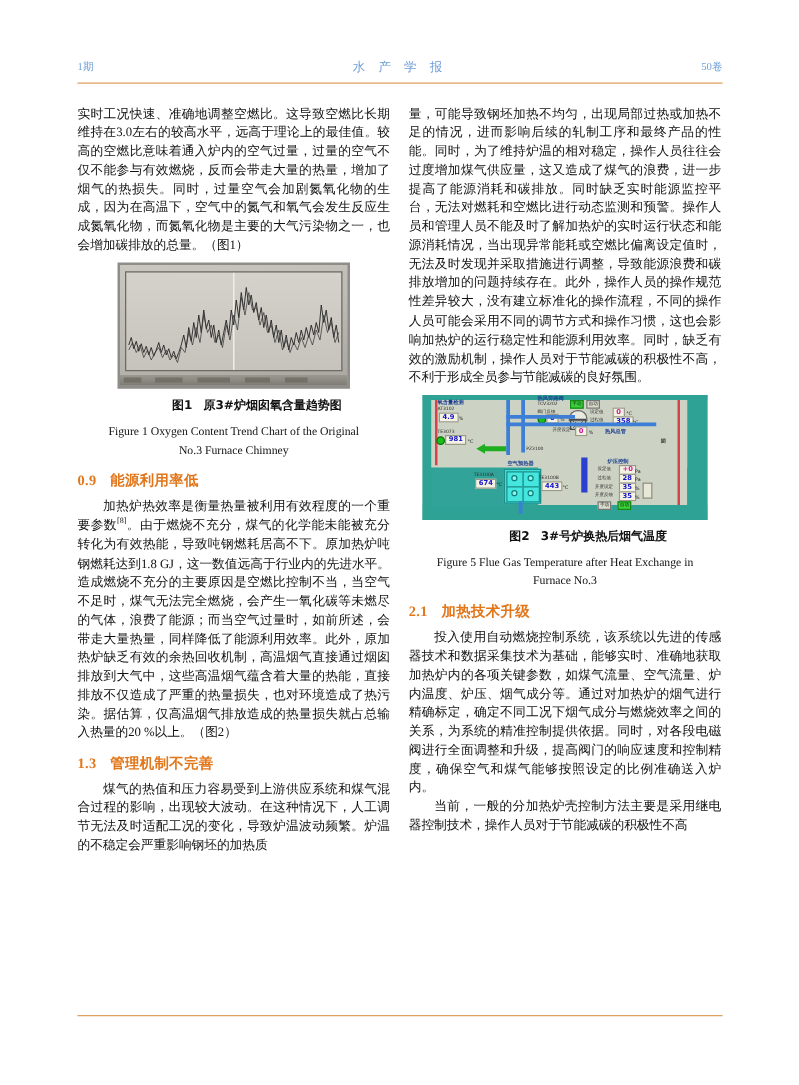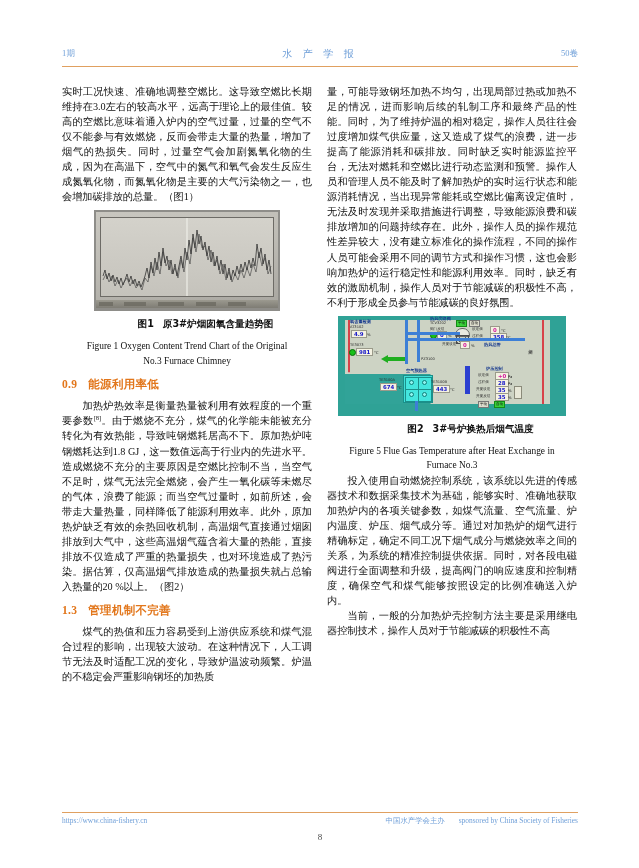--- a/index.html
+++ b/index.html
@@ -465,27 +465,23 @@
       <p class="fig-cap-cn">
         <span class="lbl">图2</span><span>3#号炉换热后烟气温度</span>
       </p>
       <p class="fig-cap-en">
         <span>Figure 5 Flue Gas Temperature after Heat Exchange in</span><br>
         <span>Furnace No.3</span>
       </p>
     </div>
 
 
+    <h2 class="sec">
+      <span class="num">2.1</span><span>加热技术升级</span>
+    </h2>
 
     <p class="body indent">投入使用自动燃烧控制系统，该系统以先进的传感器技术和数据采集技术为基础，能够实时、准确地获取加热炉内的各项关键参数，如煤气流量、空气流量、炉内温度、炉压、烟气成分等。通过对加热炉的烟气进行精确标定，确定不同工况下烟气成分与燃烧效率之间的关系，为系统的精准控制提供依据。同时，对各段电磁阀进行全面调整和升级，提高阀门的响应速度和控制精度，确保空气和煤气能够按照设定的比例准确送入炉内。</p>
     <p class="body indent">当前，一般的分加热炉壳控制方法主要是采用继电器控制技术，操作人员对于节能减碳的积极性不高</p>
   </div>
 
   <div class="footer-rule"></div>
-  <div class="footer">
-    <span class="f-left">https://www.china-fishery.cn</span>
-    <span class="f-right">
-      <span>中国水产学会主办</span><span class="sep"></span><span>sponsored by China Society of Fisheries</span>
-    </span>
-    <div class="pageno">8</div>
-  </div>
 
 </div>
 
 </body></html>

